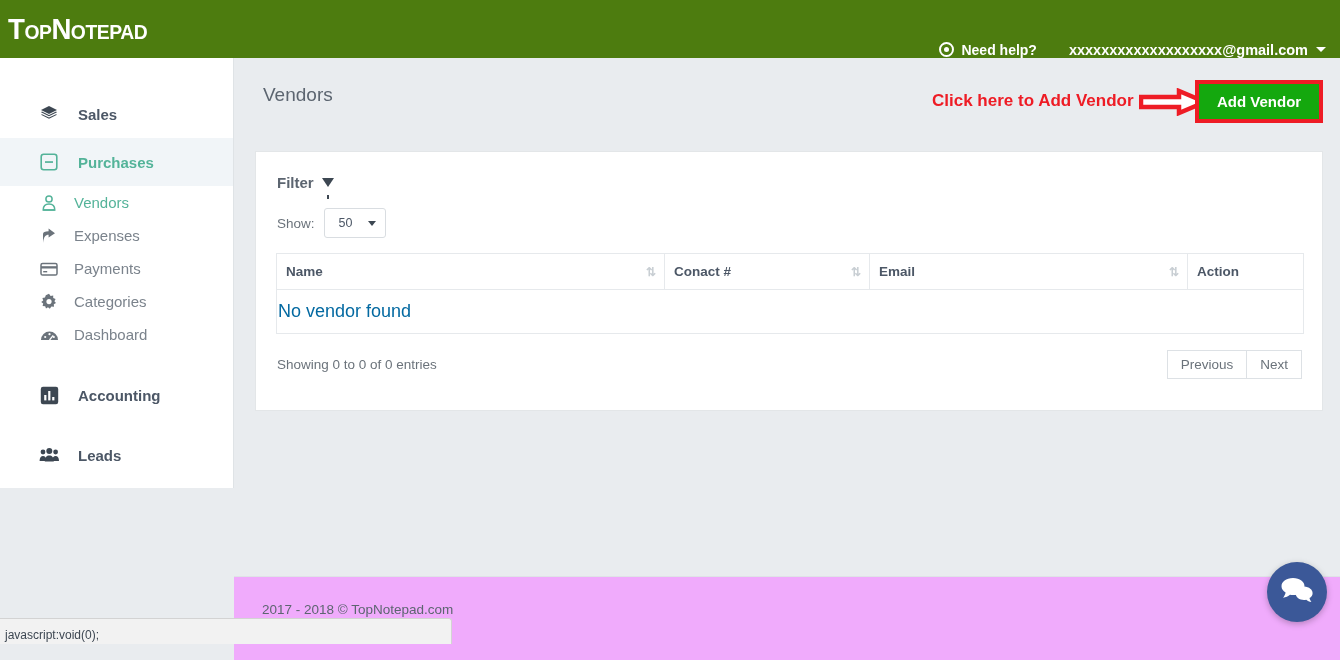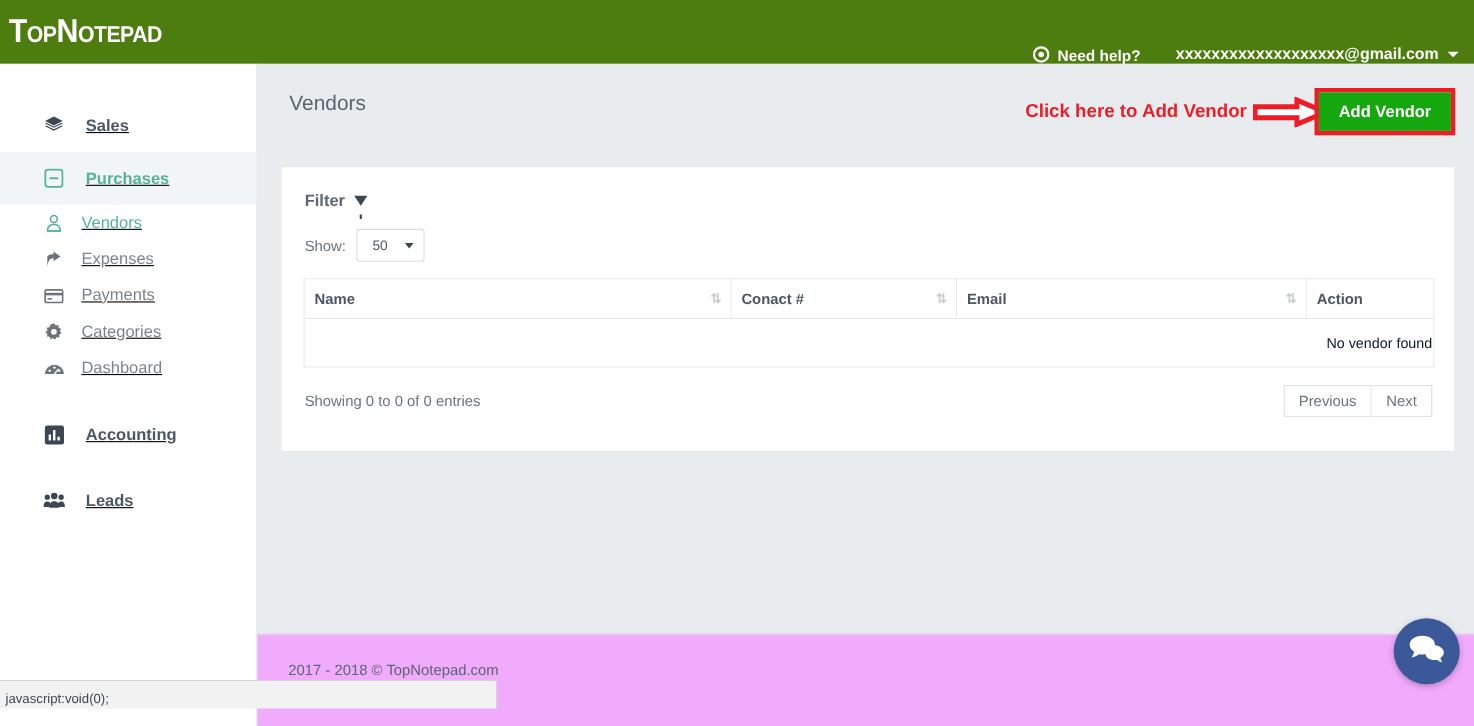--- a/index.html
+++ b/index.html
@@ -76,24 +76,23 @@
     margin-left: 8px;
     width: 0; height: 0;
     border-left: 5px solid transparent;
     border-right: 5px solid transparent;
     border-top: 5px solid #ffffff;
   }
 
   
   .sidebar {
     position: absolute; left: 0; top: 58px;
-    width: 234px; height: 602px;
+    width: 234px; height: 430px;
     background: #ffffff;
     border-right: 1px solid #dfe3e6;
-    text-decoration: underline;
   }
   .nav-item {
     display: flex; align-items: center;
     height: 48px;
     padding-left: 38px;
     color: #4c5766;
     font-size: 15px;
     font-weight: bold;
     cursor: pointer;
     white-space: nowrap;
@@ -239,36 +238,36 @@
     height: 36px;
     font-size: 13.5px;
     color: #4c5766;
     text-align: left;
     padding: 0 10px 0 9px;
     font-weight: bold;
     position: relative;
     background: #ffffff;
   }
   .th-inner {
-    display: flex; align-items: flex-start;
+    display: flex; align-items: flex-end;
     justify-content: space-between;
   }
   .sort-ico {
     color: #c8ced3;
     font-size: 12px;
     letter-spacing: -2px;
     margin-left: 6px;
   }
   table.vtable td.empty-cell {
     border: 1px solid #e6e9ec;
     border-top: none;
     height: 44px;
-    text-align: right;
-    font-size: 13px;
-    color: #0f172a;
+    text-align: left;
+    font-size: 18px;
+    color: #0369a1;
   }
   .table-foot {
     display: flex;
     align-items: center;
     justify-content: space-between;
     padding: 16px 20px 0 21px;
   }
   .entries-text {
     font-size: 13.5px;
     color: #6b737b;

